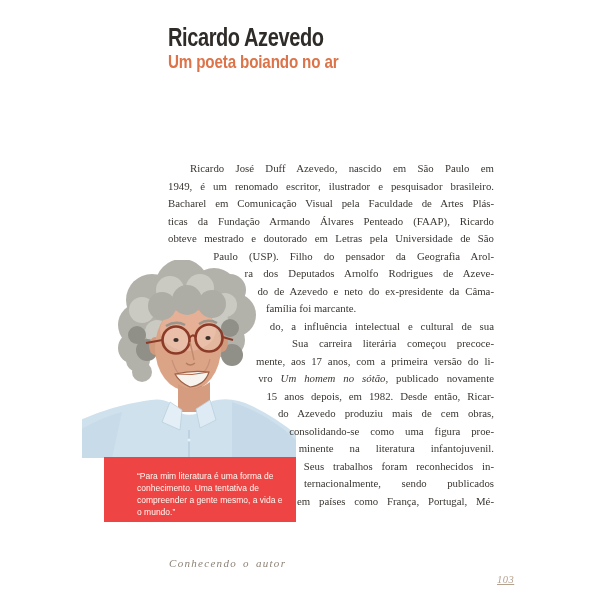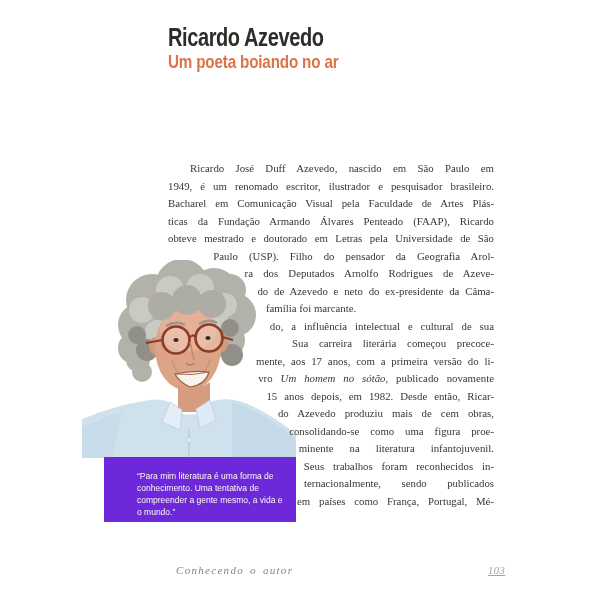--- a/index.html
+++ b/index.html
@@ -14,43 +14,43 @@
   .subtitle{margin:2px 0 0 0;font-family:"Liberation Sans",sans-serif;font-weight:bold;
          font-size:19px;line-height:20px;color:#dd7348;letter-spacing:-0.2px;
          transform:scaleX(0.8);transform-origin:left top;white-space:nowrap;}
 
   
   .photo{position:absolute;left:82px;top:260px;width:214px;height:198px;margin:0;z-index:1;}
   .photo svg{display:block;}
 
   
   .quote-box{position:absolute;left:104px;top:457px;width:192px;height:65px;
-         background:#6d28d9;z-index:3;box-sizing:border-box;
+         background:#ef4444;z-index:3;box-sizing:border-box;
          padding:13px 12px 0 33px;}
   .quote-box p{margin:0;font-family:"Liberation Sans",sans-serif;font-size:8.5px;
          line-height:12px;color:#fdf8f2;}
 
   
   .body-text{position:absolute;left:168px;top:160px;width:326px;z-index:2;
          font-size:10.8px;line-height:17.5px;color:#3a3632;}
   .wrap-shape{float:left;width:150px;height:368px;
          shape-outside:polygon(0px 92px,61px 109.5px,82px 127px,92px 144.5px,
            100px 162px,102px 176px,88px 179.5px,88px 214.5px,91px 232px,
            101px 249.5px,113px 267px,124px 284.5px,133px 302px,136px 316px,
            129px 319.5px,129px 368px,0px 368px);}
   .line{text-align:justify;text-align-last:justify;height:17.5px;}
   .line.first{text-indent:22px;}
   .line.last{text-align-last:left;}
   .line i{font-style:italic;}
 
   
-  .footer-label{position:absolute;left:168px;top:556px;margin:8px;
+  .footer-label{position:absolute;left:168px;top:556px;margin:1px;
          font-style:italic;font-size:11px;letter-spacing:1.3px;word-spacing:2px;
          color:#8d8276;}
-  .page-number{position:absolute;left:480px;top:557px;margin:8px;
+  .page-number{position:absolute;left:480px;top:557px;margin:17px;
          font-style:italic;font-size:10.5px;color:#b5a28e;letter-spacing:0.5px;text-decoration:underline;}
 </style>
 </head>
 <body>
 
 <div class="page">
 
   <header class="heading">
     <h1 class="title">Ricardo Azevedo</h1>
     <h2 class="subtitle">Um poeta boiando no ar</h2>

